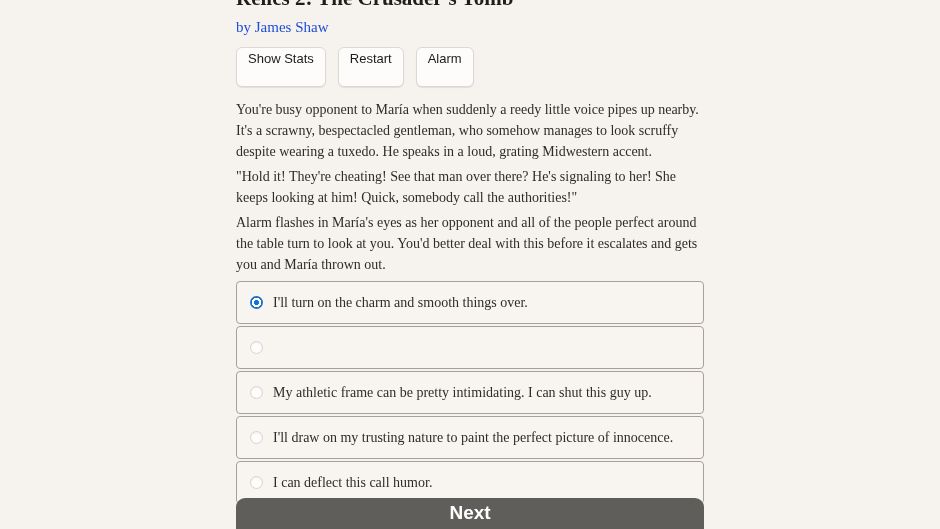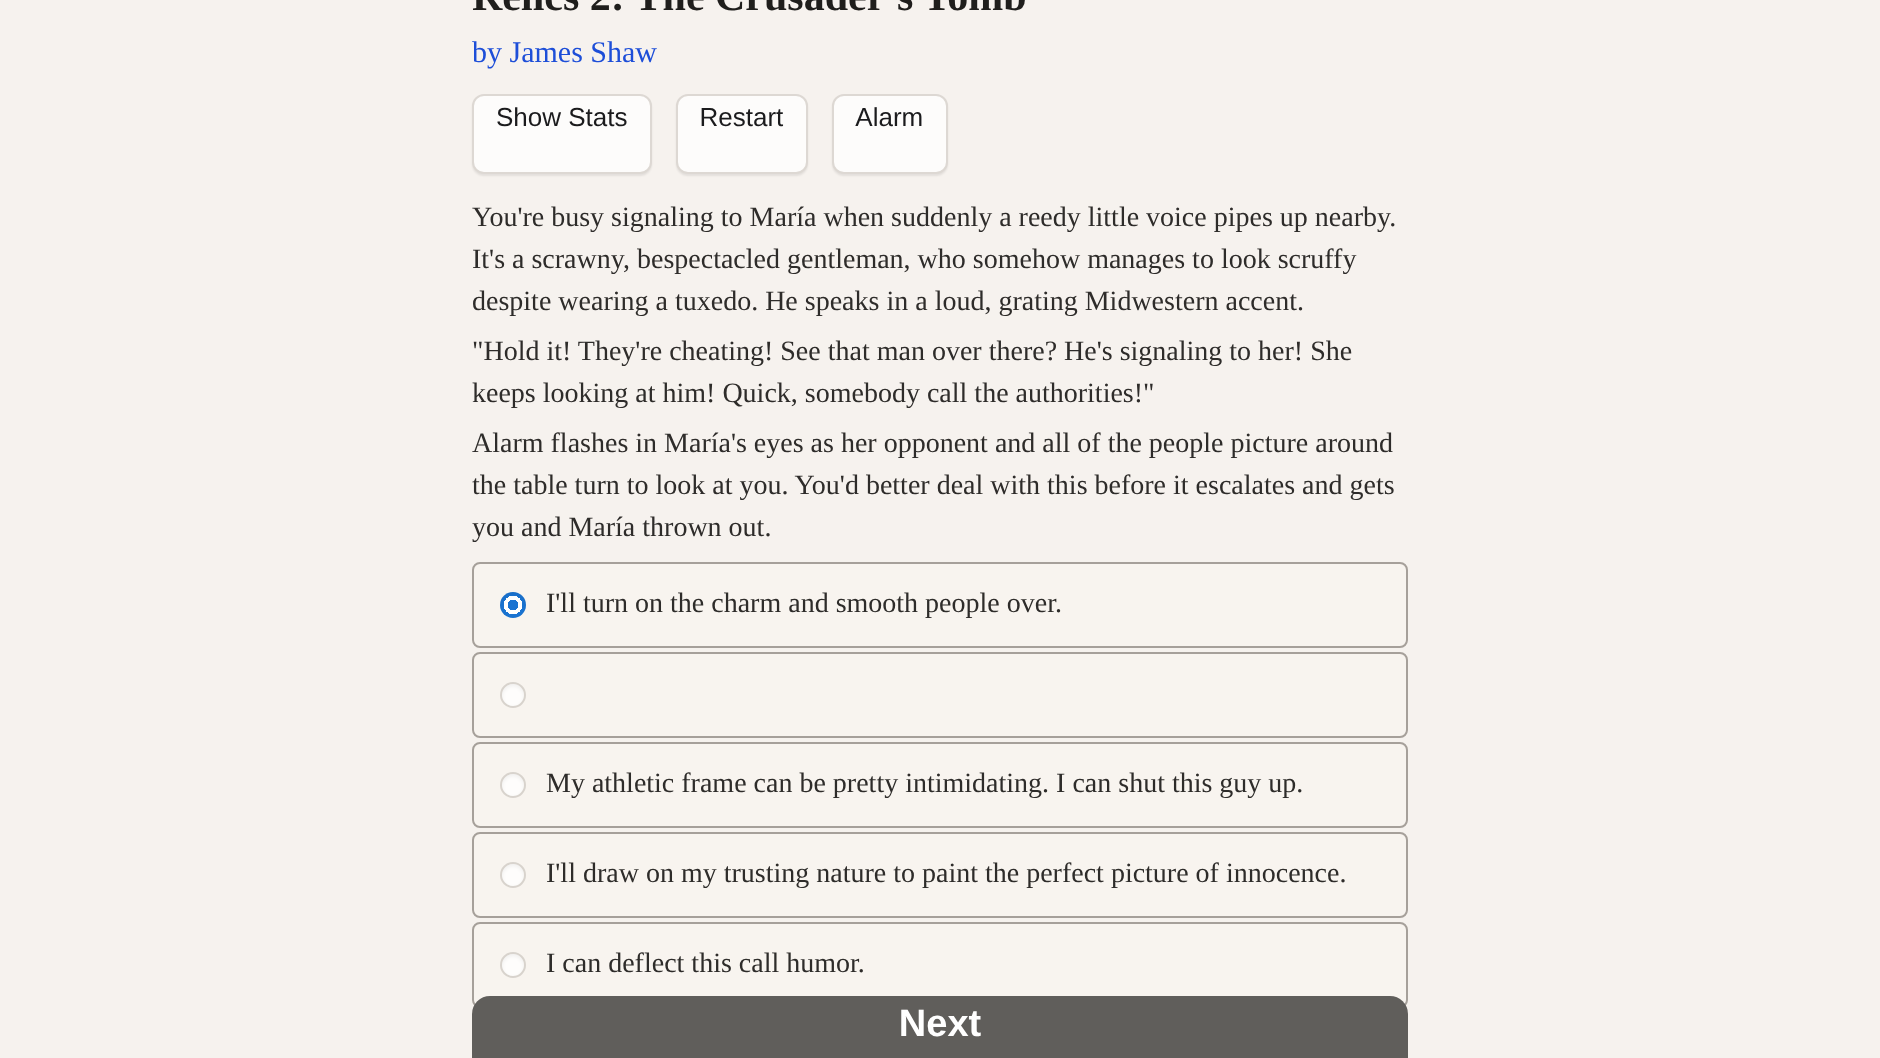--- a/index.html
+++ b/index.html
@@ -123,29 +123,29 @@
 
   <div class="byline">by James Shaw</div>
 
   <div class="toolbar">
     <button>Show Stats</button>
     <button>Restart</button>
     <button>Alarm</button>
   </div>
 
   <div class="story">
-    <p>You're busy signaling to María when suddenly a reedy little voice pipes up nearby. It's a scrawny, bespectacled gentleman, who somehow manages to look scruffy despite wearing a tuxedo. He speaks in a loud, grating Midwestern accent.</p>
+    <p>You're busy opponent to María when suddenly a reedy little voice pipes up nearby. It's a scrawny, bespectacled gentleman, who somehow manages to look scruffy despite wearing a tuxedo. He speaks in a loud, grating Midwestern accent.</p>
     <p>"Hold it! They're cheating! See that man over there? He's signaling to her! She keeps looking at him! Quick, somebody call the authorities!"</p>
-    <p>Alarm flashes in María's eyes as her opponent and all of the people picture around the table turn to look at you. You'd better deal with this before it escalates and gets you and María thrown out.</p>
+    <p>Alarm flashes in María's eyes as her opponent and all of the people perfect around the table turn to look at you. You'd better deal with this before it escalates and gets you and María thrown out.</p>
   </div>
 
   <div class="choices">
     <div class="choice-row">
       <span class="radio selected"></span>
-      <span class="choice-text">I'll turn on the charm and smooth people over.</span>
+      <span class="choice-text">I'll turn on the charm and smooth things over.</span>
     </div>
     <div class="choice-row">
       <span class="radio"></span>
     </div>
     <div class="choice-row">
       <span class="radio"></span>
       <span class="choice-text">My athletic frame can be pretty intimidating. I can shut this guy up.</span>
     </div>
     <div class="choice-row">
       <span class="radio"></span>

